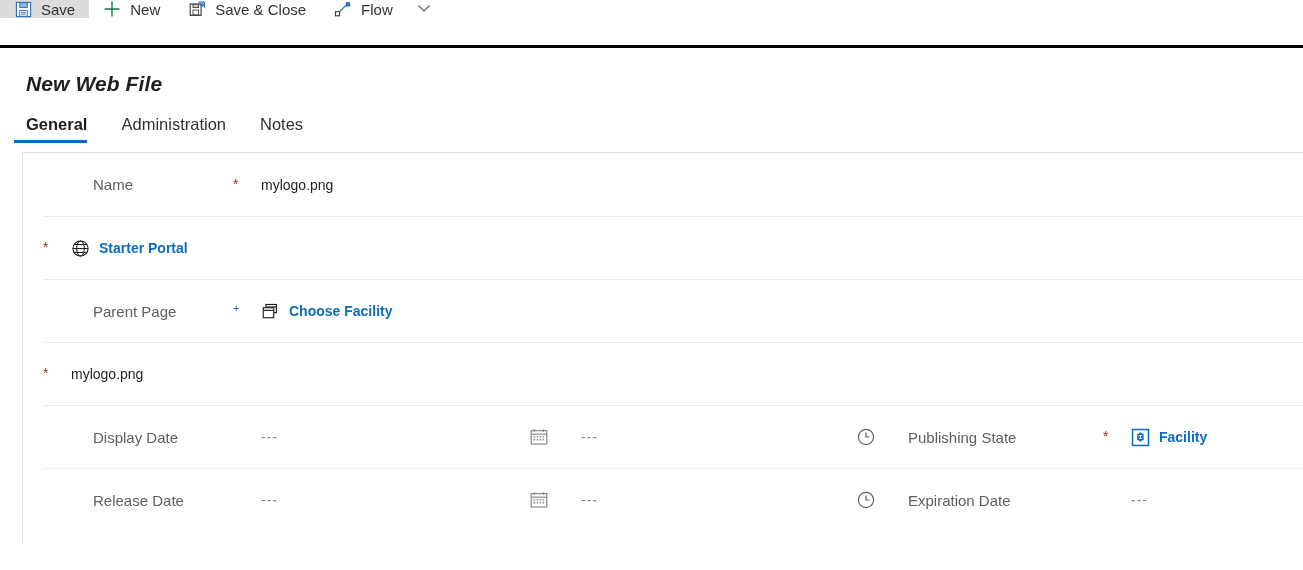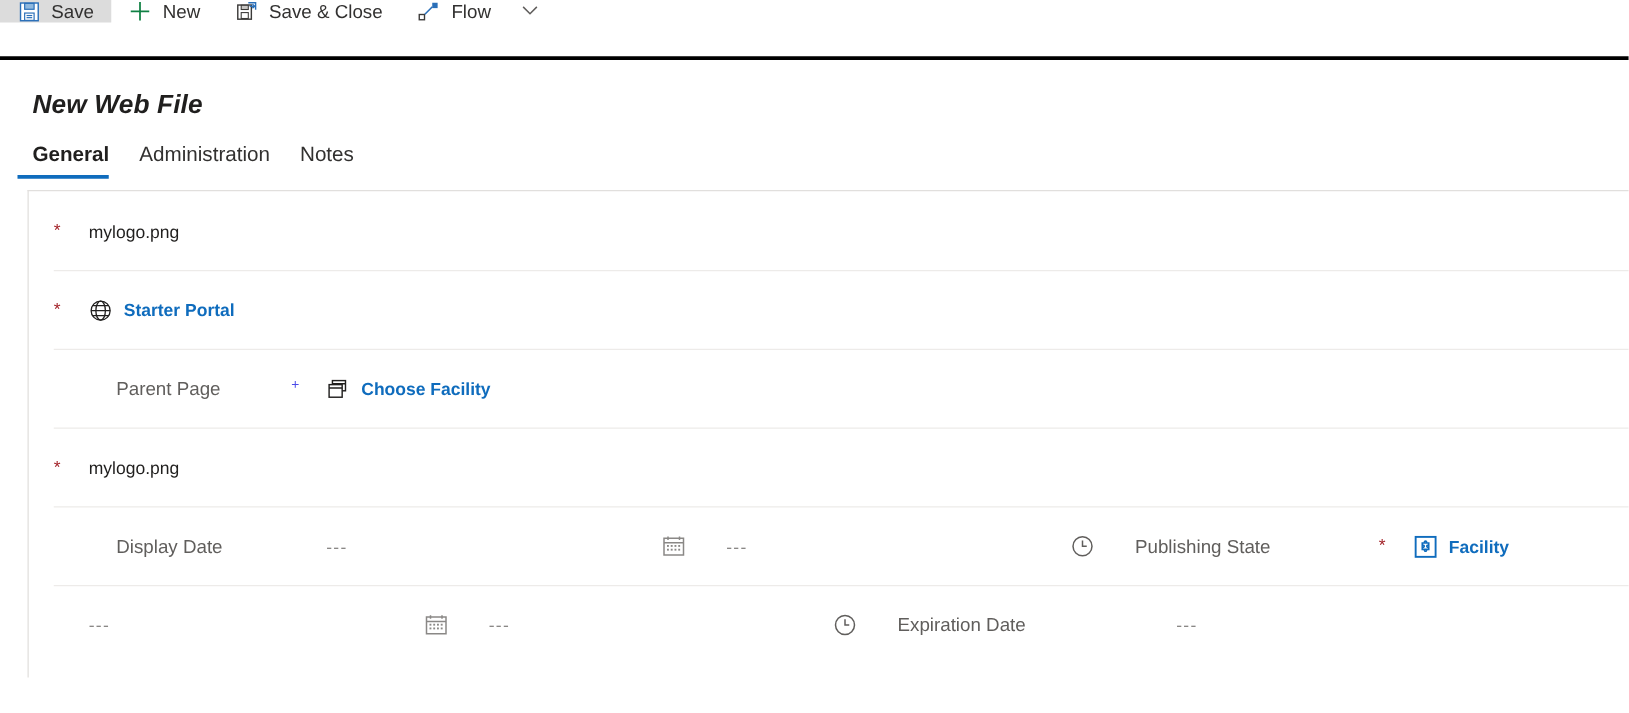--- a/index.html
+++ b/index.html
@@ -61,21 +61,21 @@
     color: #201f1e;
     padding: 24px 0 0 26px;
     letter-spacing: .1px;
     font-style: italic;
   }
   .tabs {
     display: flex;
     align-items: flex-end;
     padding-left: 26px;
     margin-top: 19px;
-    gap: 0;
+    gap: 10px;
   }
   .tab {
     position: relative;
     font-size: 16.5px;
     color: #323130;
     padding: 0 12px 9px 12px;
     cursor: pointer;
     white-space: nowrap;
   }
   .tab:first-child { margin-left: -12px; }
@@ -227,20 +227,21 @@
     <span>Administration</span>
   </div>
   <div class="tab">
     <span>Notes</span>
   </div>
 </div>
 
 <div class="form-panel">
 
   <div class="form-row">
+    <div class="cell lbl">Name</div>
     <div class="cell req">*</div>
     <div class="cell val">
       <span>mylogo.png</span>
     </div>
   </div>
 
   <div class="form-row">
     <div class="cell req">*</div>
     <div class="cell val link">
       <span>
@@ -320,20 +321,21 @@
         <svg width="19" height="19" viewBox="0 0 20 20" fill="none">
           <rect x="1.6" y="1.6" width="16.8" height="16.8" stroke="#0f6cbd" stroke-width="1.6" fill="#ffffff"></rect>
           <path d="M7.3 4.6 h2.1 a0.9 0.9 0 1 1 1.2 0 h2.1 v2.1 a0.9 0.9 0 1 0 0 1.2 v2.1 h-2.1 a0.9 0.9 0 1 1 -1.2 0 h-2.1 v-2.1 a0.9 0.9 0 1 0 0 -1.2 z" transform="translate(-0.1 2.1)" fill="#ffffff" stroke="#0f6cbd" stroke-width="1.4"></path>
         </svg>
       </span>
       <span>Facility</span>
     </div>
   </div>
 
   <div class="form-row">
+    <div class="cell lbl">Release Date</div>
     <div class="cell req blank">*</div>
     <div class="cell val muted date-slot">
       <span>---</span>
     </div>
     <div class="icon-slot">
       <span>
         <svg width="20" height="20" viewBox="0 0 20 20" fill="none">
           <rect x="2.2" y="3.6" width="15.6" height="13.4" stroke="#8a8886" stroke-width="1.2" fill="#ffffff"></rect>
           <path d="M2.2 7.2 H17.8" stroke="#8a8886" stroke-width="1.2"></path>
           <path d="M5.4 2.2 V5 M14.6 2.2 V5" stroke="#8a8886" stroke-width="1.2"></path>

